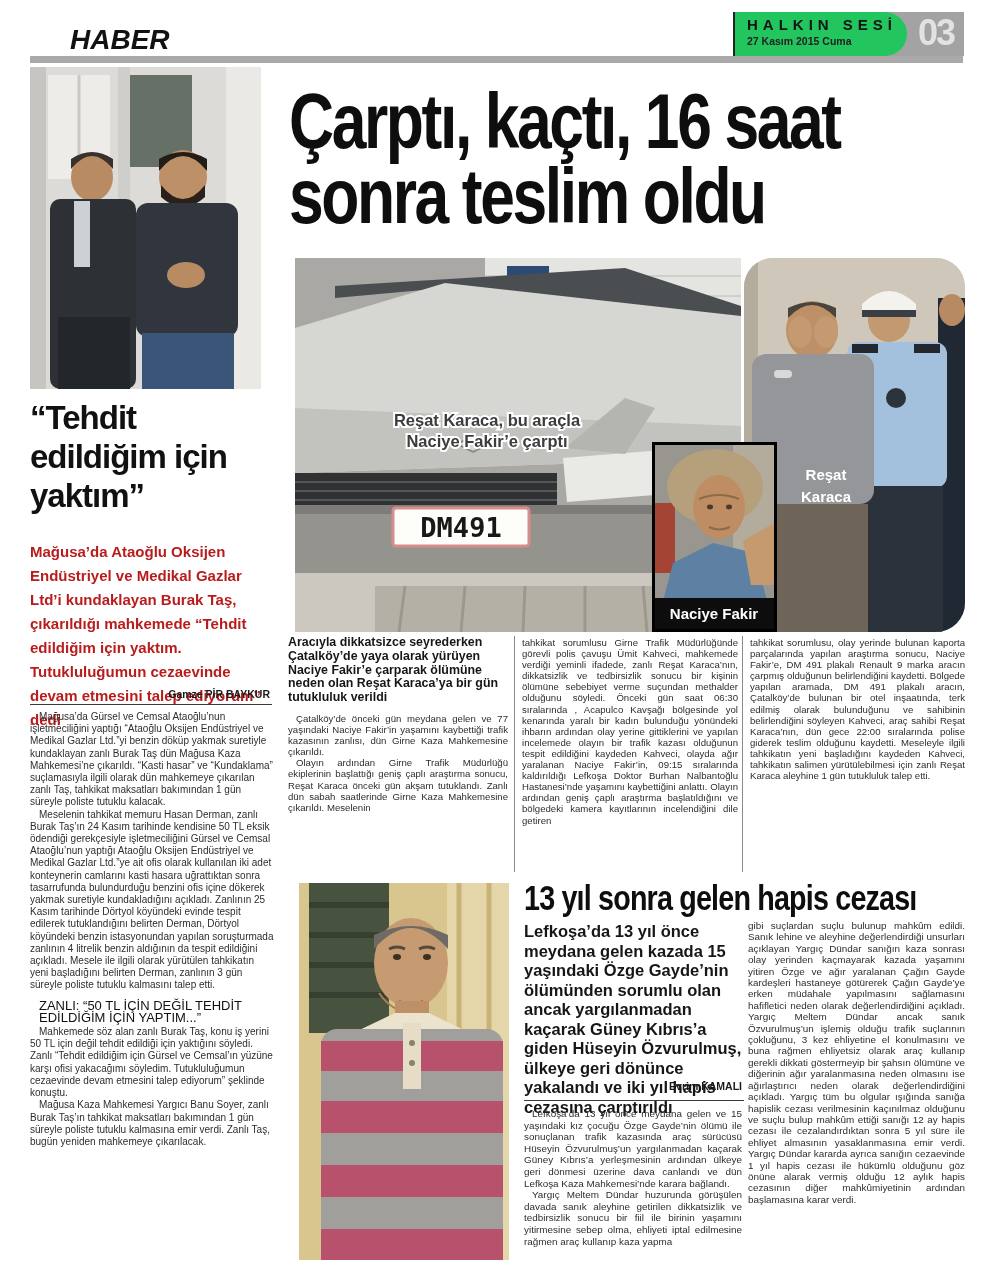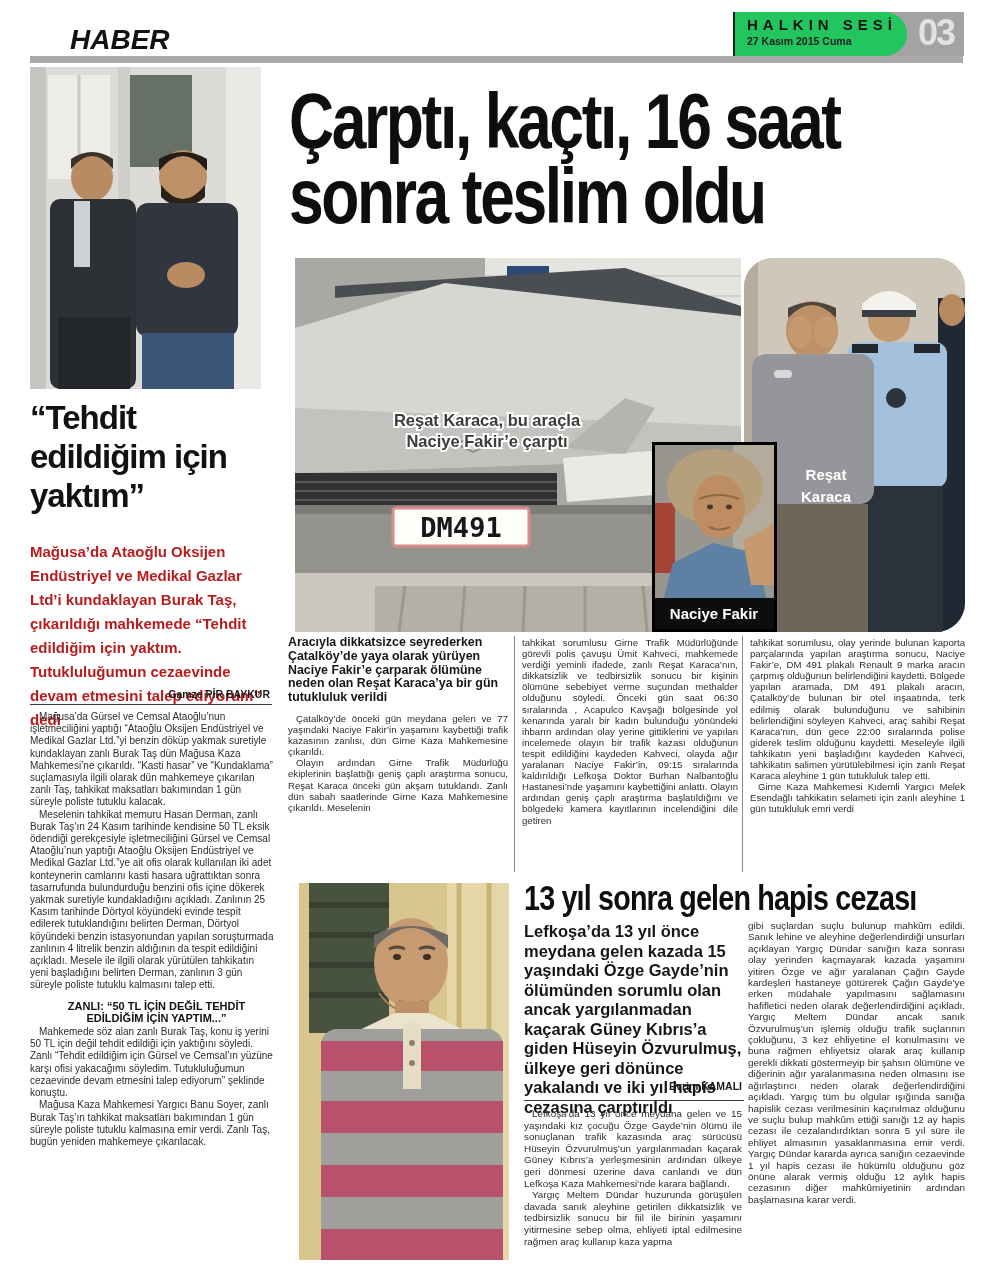--- a/index.html
+++ b/index.html
@@ -27,21 +27,21 @@
   
   .lead-left{font-size:15px;line-height:24px;font-weight:700;color:#b91c1c;}
   .lead-center{font-size:12.4px;line-height:13.8px;font-weight:700;color:#161616;}
   .lead-bottom{font-size:16.5px;line-height:19.5px;font-weight:700;color:#161616;}
   .byline{font-size:10.5px;font-weight:700;text-align:right;color:#1a1a1a;}
   .rule{border:none;border-top:1px solid #3c3c3c;margin:0;}
   .bodytext{font-size:10px;line-height:12.2px;color:#2d2d2d;overflow:hidden;}
   .bodytext p{margin:0;text-indent:9px;}
   .bodytext-sm{font-size:9.6px;line-height:11.1px;color:#2d2d2d;text-align:justify;overflow:hidden;}
   .bodytext-sm p{margin:0;text-indent:8px;}
-  .subhead{font-weight:700;font-size:11px;line-height:12.2px;margin:8px 0 2px 9px !important;text-indent:0 !important;color:#111;text-align:center;}
+  .subhead{font-weight:400;font-size:13px;line-height:12.2px;margin:8px 0 2px 9px !important;text-indent:0 !important;color:#111;}
   .colsep{width:1px;background:#8a8a8a;}
   .photo-frame{overflow:hidden;background:#ccc;}
   svg{display:block;}
 </style>
 </head>
 <body>
 
 <div class="page">
 
   <div class="abs section-logo" style="left:30px;top:24px;margin-left:40px;">HABER</div>
@@ -203,21 +203,20 @@
       <p>Olayın ardından Girne Trafik Müdürlüğü ekiplerinin başlattığı geniş çaplı araştırma sonucu, Reşat Karaca önceki gün akşam tutuklandı. Zanlı dün sabah saatlerinde Girne Kaza Mahkemesine çıkarıldı. Meselenin</p>
     </div>
   </div>
 
   <div class="abs bodytext-sm" style="left:522px;top:637px;width:216px;height:237px;">
     <p style="text-indent:0;">tahkikat sorumlusu Girne Trafik Müdürlüğünde görevli polis çavuşu Ümit Kahveci, mahkemede verdiği yeminli ifadede, zanlı Reşat Karaca’nın, dikkatsizlik ve tedbirsizlik sonucu bir kişinin ölümüne sebebiyet verme suçundan methalder olduğunu söyledi. Önceki gün saat 06:30 sıralarında , Acapulco Kavşağı bölgesinde yol kenarında yaralı bir kadın bulunduğu yönündeki ihbarın ardından olay yerine gittiklerini ve yapılan incelemede olayın bir trafik kazası olduğunun tespit edildiğini kaydeden Kahveci, olayda ağır yaralanan Naciye Fakir’in, 09:15 sıralarında kaldırıldığı Lefkoşa Doktor Burhan Nalbantoğlu Hastanesi’nde yaşamını kaybettiğini anlattı. Olayın ardından geniş çaplı araştırma başlatıldığını ve bölgedeki kamera kayıtlarının incelendiğini dile getiren</p>
   </div>
 
   <div class="abs bodytext-sm" style="left:750px;top:637px;width:215px;height:237px;">
     <p style="text-indent:0;">tahkikat sorumlusu, olay yerinde bulunan kaporta parçalarında yapılan araştırma sonucu, Naciye Fakir’e, DM 491 plakalı Renault 9 marka aracın çarpmış olduğunun belirlendiğini kaydetti. Bölgede yapılan aramada, DM 491 plakalı aracın, Çatalköy’de bulunan bir otel inşaatında, terk edilmiş olarak bulunduğunu ve sahibinin belirlendiğini söyleyen Kahveci, araç sahibi Reşat Karaca’nın, dün gece 22:00 sıralarında polise giderek teslim olduğunu kaydetti. Meseleyle ilgili tahkikatın yeni başladığını kaydeden Kahveci, tahkikatın salimen yürütülebilmesi için zanlı Reşat Karaca aleyhine 1 gün tutukluluk talep etti.</p>
-    <p>Girne Kaza Mahkemesi Kıdemli Yargıcı Melek Esendağlı tahkikatın selameti için zanlı aleyhine 1 gün tutukluluk emri verdi</p>
   </div>
 
   <div class="abs photo-frame" style="left:299px;top:883px;width:210px;height:377px;">
     <svg width="210" height="377" viewBox="0 0 210 377">
       <rect width="210" height="377" fill="#d9c68e"></rect>
       <rect x="148" y="0" width="62" height="377" fill="#e4d6a8"></rect>
       <line x1="160" y1="0" x2="160" y2="377" stroke="#c9b275" stroke-width="5"></line>
       <line x1="190" y1="0" x2="190" y2="377" stroke="#c9b275" stroke-width="5"></line>
       <rect x="10" y="0" width="80" height="150" fill="#47523f"></rect>
       <line x1="10" y1="22" x2="90" y2="22" stroke="#363f30" stroke-width="6"></line>

